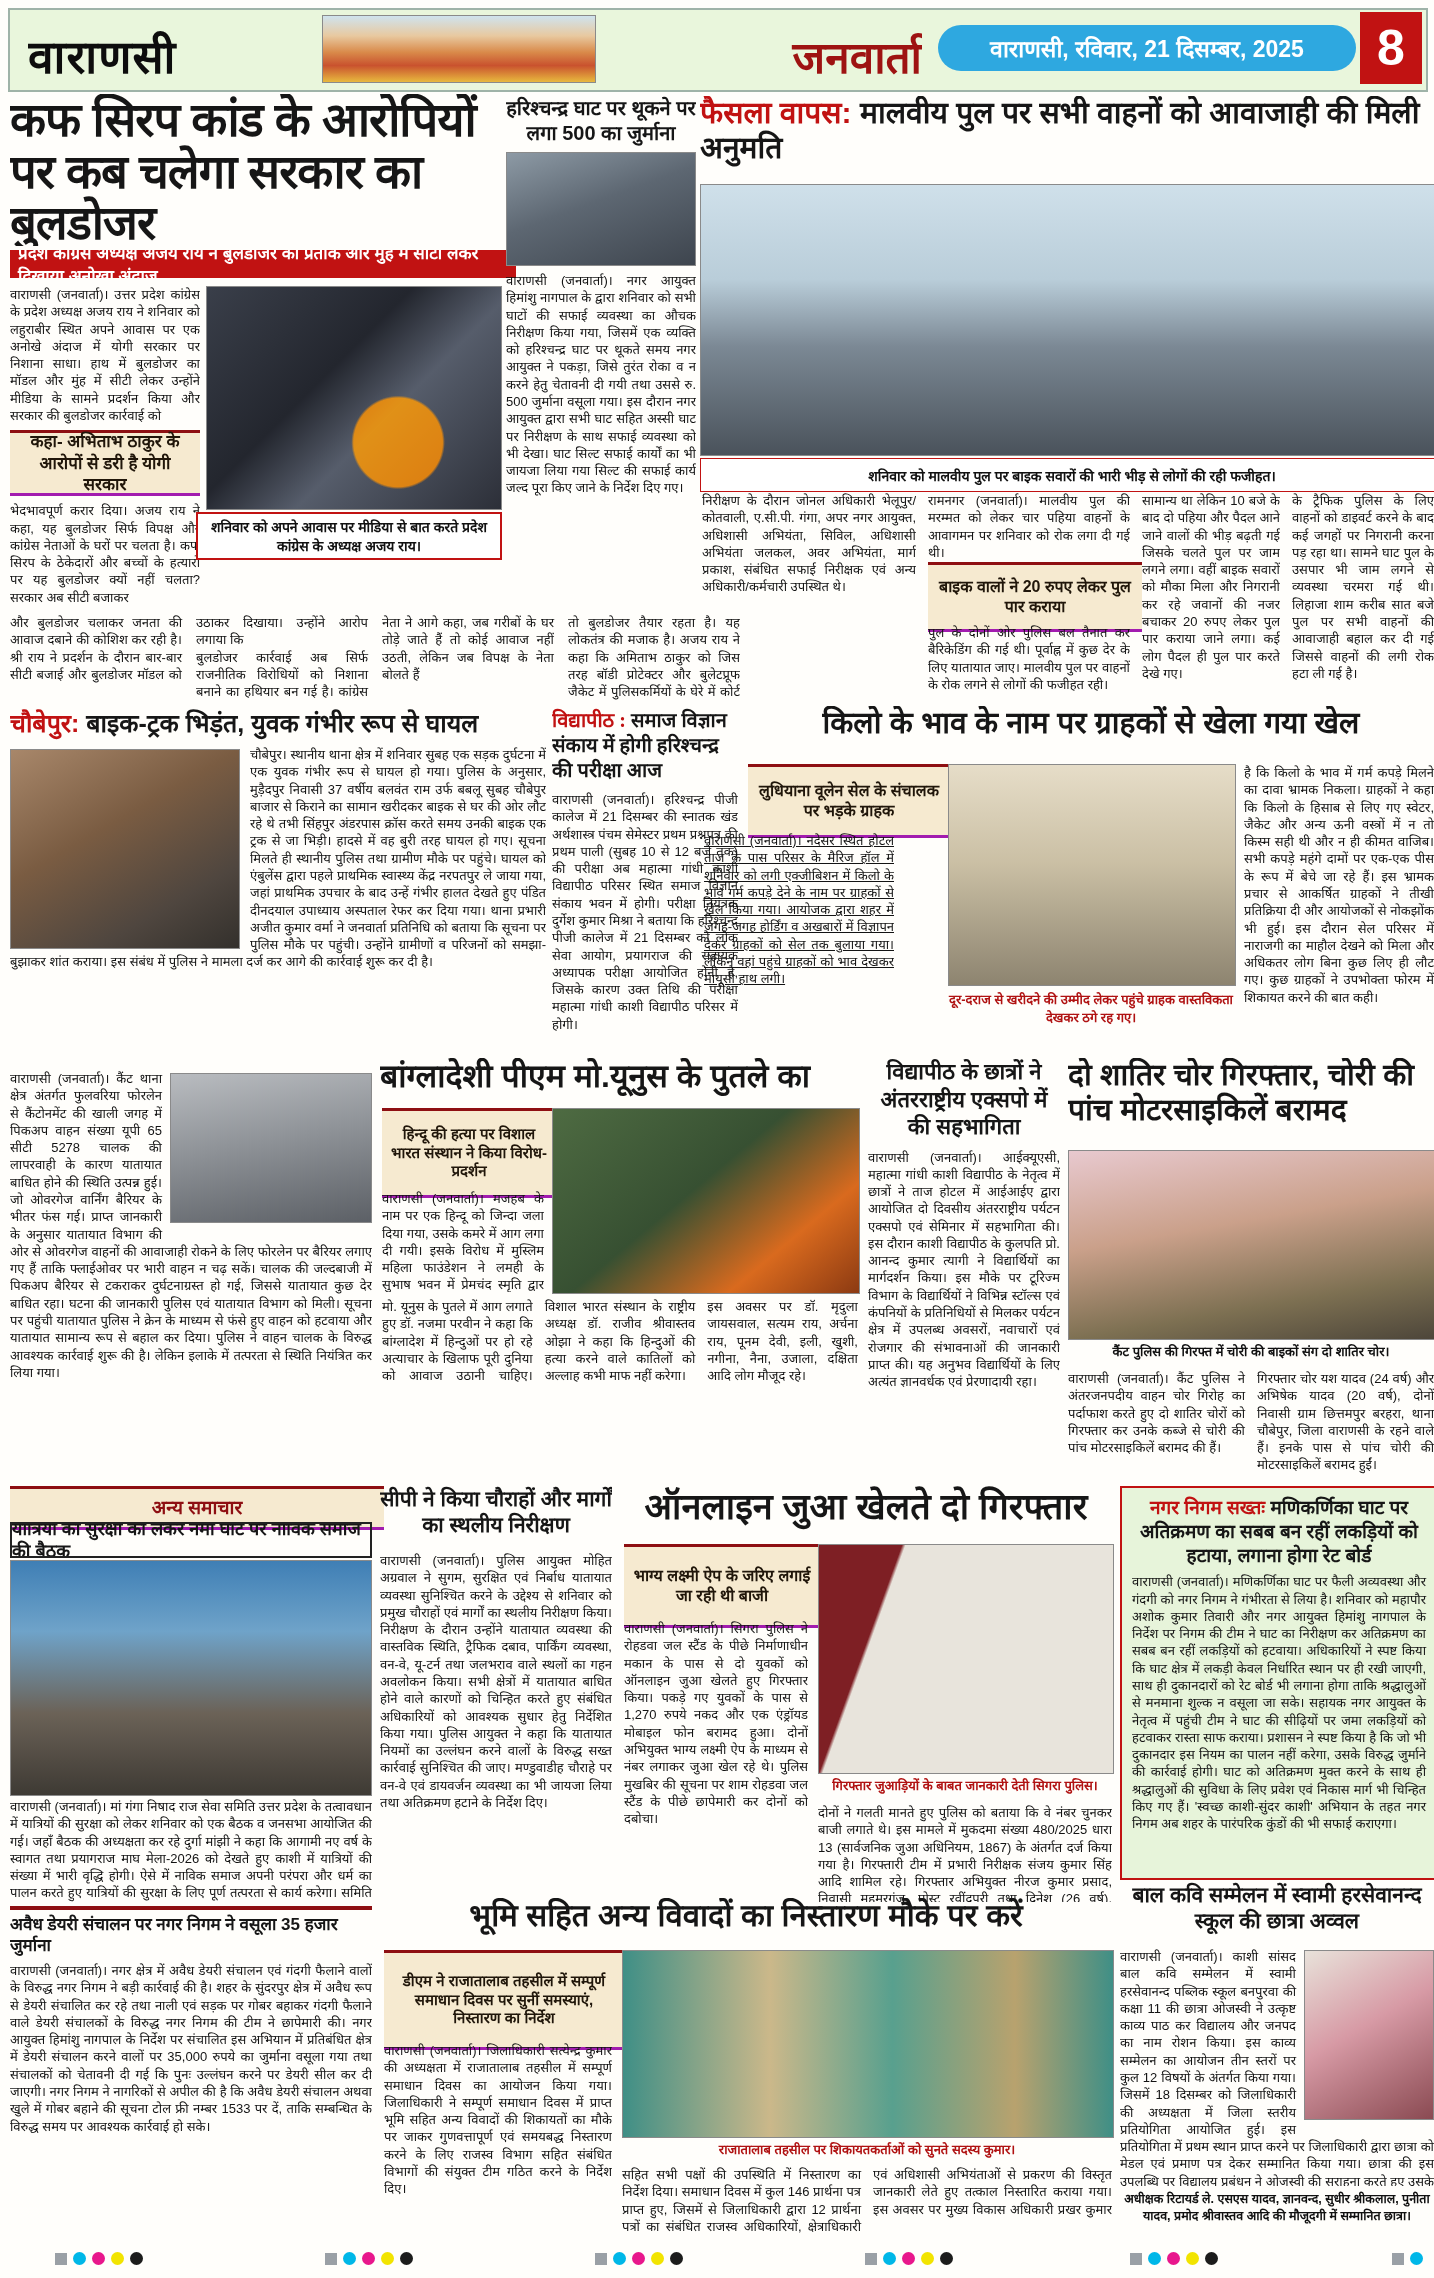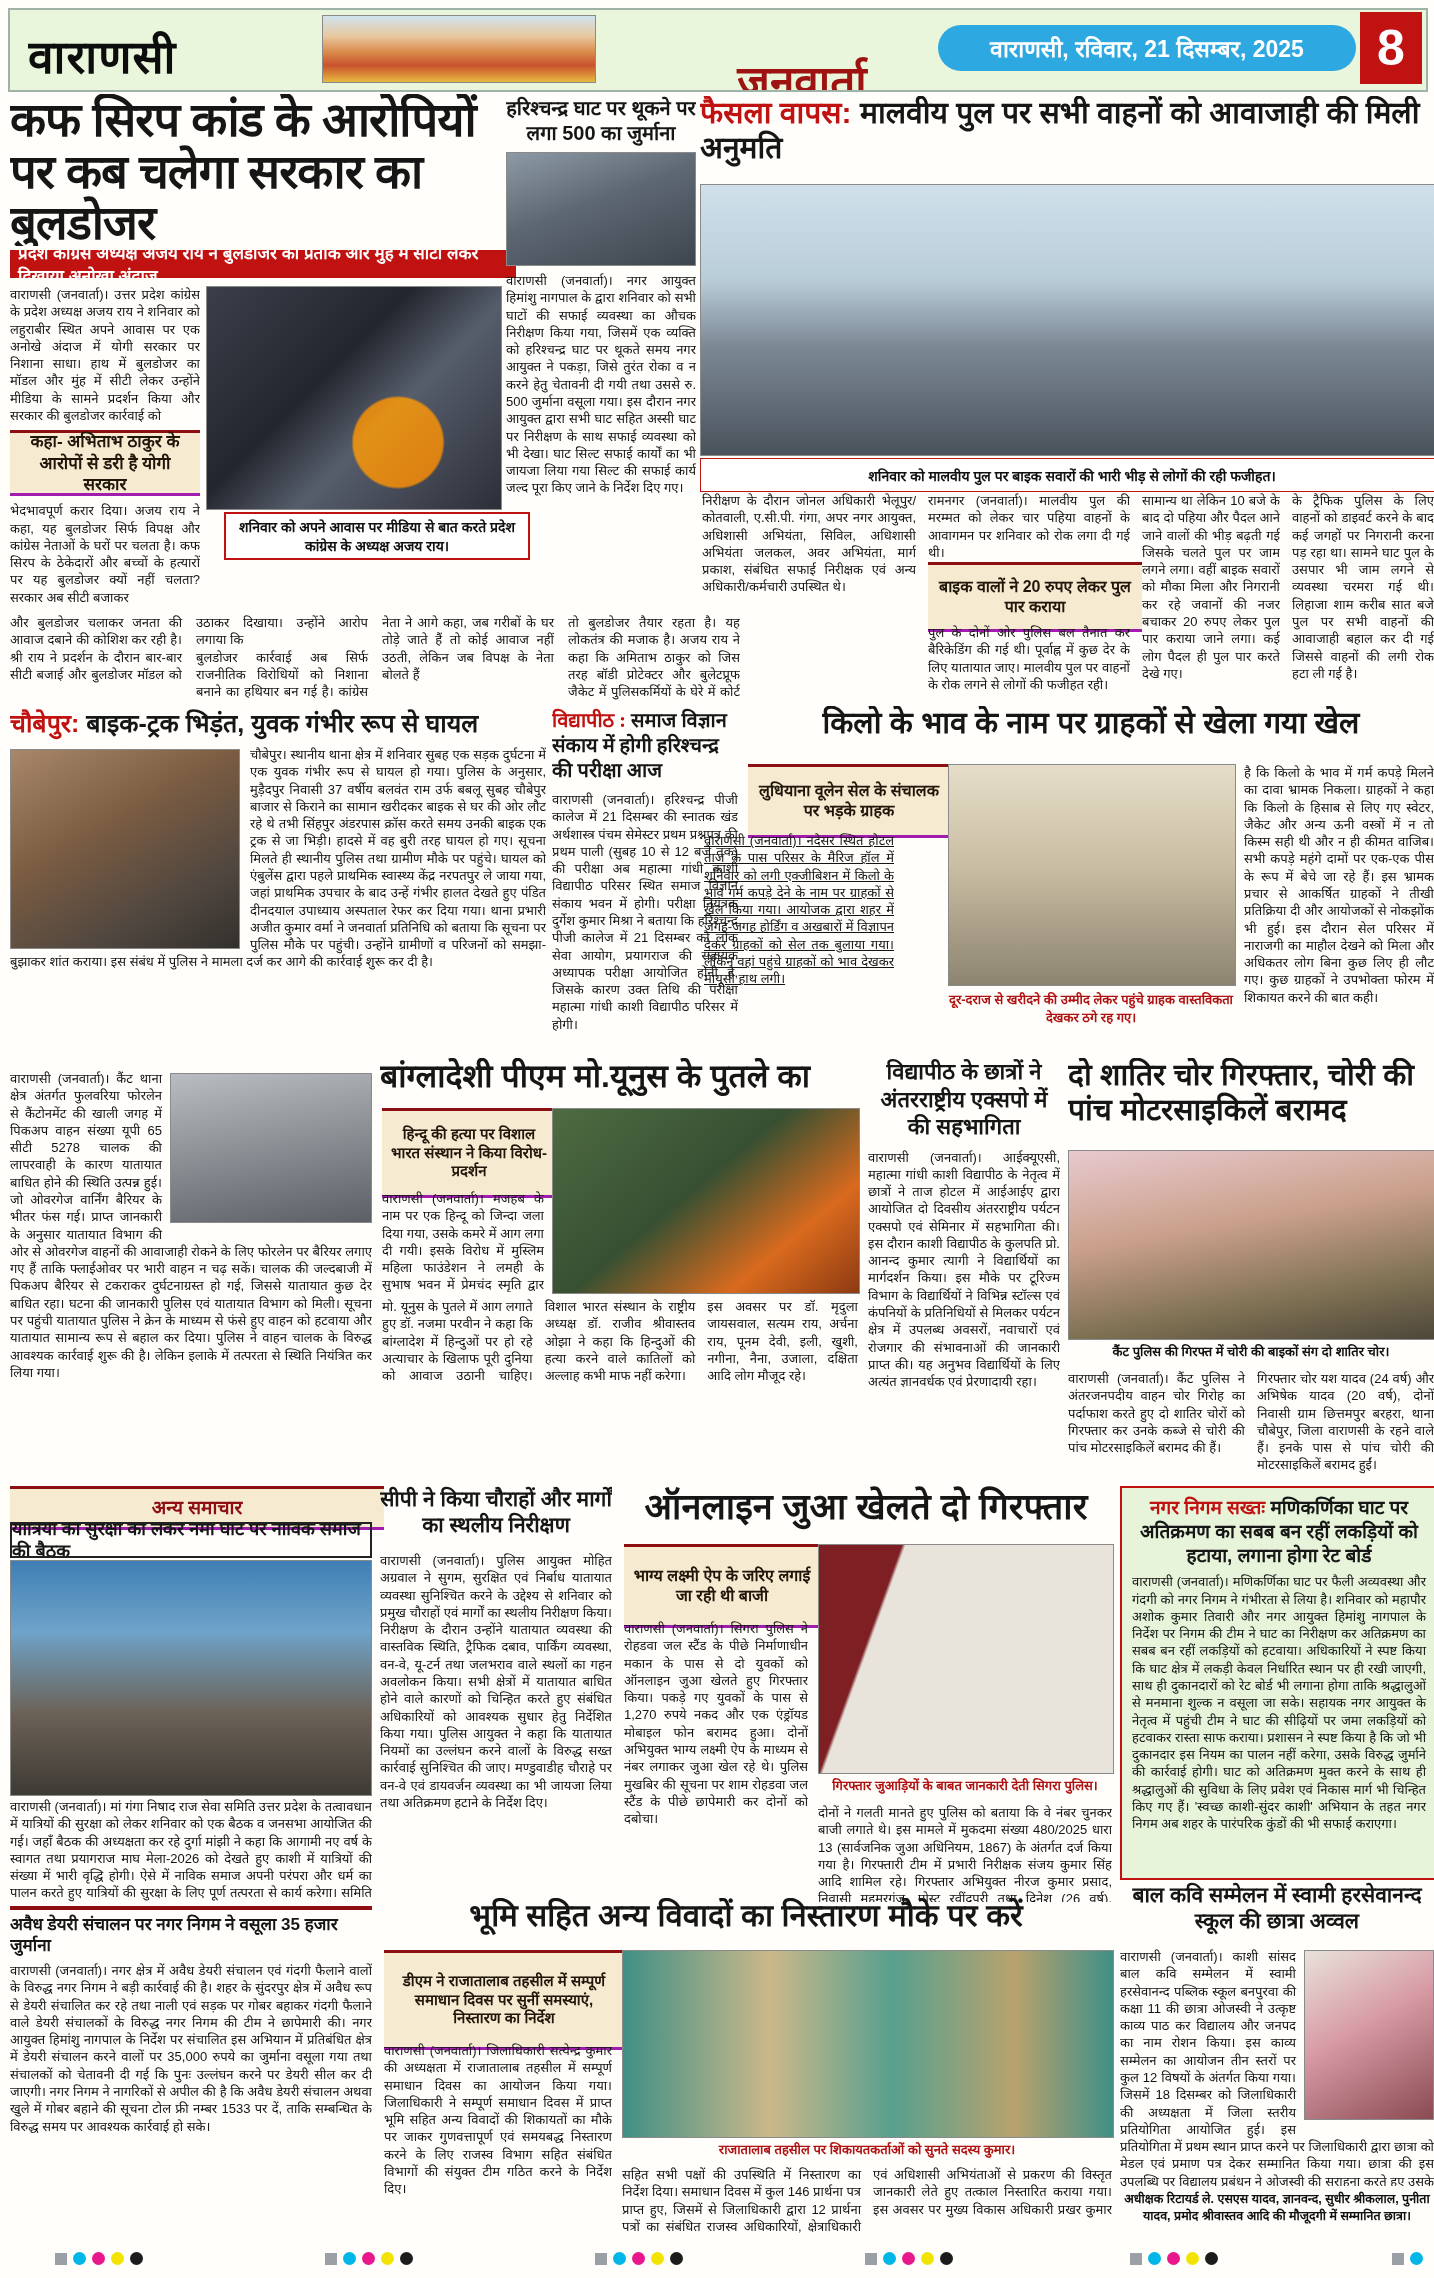--- a/index.html
+++ b/index.html
@@ -59,34 +59,34 @@
   .c{background:#00b7e8;} .m{background:#e8178c;} .y{background:#f2e400;} .k{background:#1c1c1c;}
 </style>
 </head>
 <body>
 
 <div class="page">
 
   <div class="abs hdr" style="left:8px;top:8px;width:1416px;height:80px;">
     <div class="abs hdr-edition" style="left:18px;top:14px;width:280px;height:56px;">वाराणसी</div>
     <div class="abs ph ph-ghat" style="left:312px;top:5px;width:272px;height:66px;"></div>
-    <div class="abs hdr-mast" style="left:672px;top:16px;width:240px;height:54px;text-align:center;margin-top:24px;">जनवार्ता</div>
+    <div class="abs hdr-mast" style="left:672px;top:16px;width:240px;height:54px;text-align:right;">जनवार्ता</div>
     <div class="abs hdr-pill" style="left:928px;top:15px;width:418px;height:46px;">वाराणसी, रविवार, 21 दिसम्बर, 2025</div>
     <div class="abs hdr-page" style="left:1350px;top:2px;width:62px;height:72px;">8</div>
   </div>
 
   <div class="abs deck" style="left:10px;top:250px;width:490px;height:28px;">प्रदेश कांग्रेस अध्यक्ष अजय राय ने बुलडोजर का प्रतीक और मुंह में सीटी लेकर दिखाया अनोखा अंदाज</div>
   <div class="abs h-xl" style="left:10px;top:94px;width:492px;height:152px;">कफ सिरप कांड के आरोपियों पर कब चलेगा सरकार का बुलडोजर</div>
   <div class="abs" style="left:10px;top:286px;width:190px;height:322px;">
     <div class="body">वाराणसी (जनवार्ता)। उत्तर प्रदेश कांग्रेस के प्रदेश अध्यक्ष अजय राय ने शनिवार को लहुराबीर स्थित अपने आवास पर एक अनोखे अंदाज में योगी सरकार पर निशाना साधा। हाथ में बुलडोजर का मॉडल और मुंह में सीटी लेकर उन्होंने मीडिया के सामने प्रदर्शन किया और सरकार की बुलडोजर कार्रवाई को</div>
     <div class="boxhead" style="margin:6px 0;height:52px;">कहा- अभिताभ ठाकुर के आरोपों से डरी है योगी सरकार</div>
     <div class="body">भेदभावपूर्ण करार दिया। अजय राय ने कहा, यह बुलडोजर सिर्फ विपक्ष और कांग्रेस नेताओं के घरों पर चलता है। कफ सिरप के ठेकेदारों और बच्चों के हत्यारों पर यह बुलडोजर क्यों नहीं चलता? सरकार अब सीटी बजाकर</div>
   </div>
   <div class="abs ph ph-press" style="left:206px;top:286px;width:294px;height:222px;"></div>
-  <div class="abs caption" style="left:224px;top:512px;width:294px;height:40px;text-align:center;">शनिवार को अपने आवास पर मीडिया से बात करते प्रदेश कांग्रेस के अध्यक्ष अजय राय।</div>
+  <div class="abs caption" style="left:196px;top:512px;width:294px;height:40px;text-align:center;">शनिवार को अपने आवास पर मीडिया से बात करते प्रदेश कांग्रेस के अध्यक्ष अजय राय।</div>
   <div class="abs cols4" style="left:10px;top:614px;width:730px;height:90px;">
     <div class="body">और बुलडोजर चलाकर जनता की आवाज दबाने की कोशिश कर रही है। श्री राय ने प्रदर्शन के दौरान बार-बार सीटी बजाई और बुलडोजर मॉडल को उठाकर दिखाया। उन्होंने आरोप लगाया कि</div>
     <div class="body">बुलडोजर कार्रवाई अब सिर्फ राजनीतिक विरोधियों को निशाना बनाने का हथियार बन गई है। कांग्रेस नेता ने आगे कहा, जब गरीबों के घर तोड़े जाते हैं तो कोई आवाज नहीं उठती, लेकिन जब विपक्ष के नेता बोलते हैं</div>
     <div class="body">तो बुलडोजर तैयार रहता है। यह लोकतंत्र की मजाक है। अजय राय ने कहा कि अमिताभ ठाकुर को जिस तरह बॉडी प्रोटेक्टर और बुलेटप्रूफ जैकेट में पुलिसकर्मियों के घेरे में कोर्ट लाया गया, वह बताता है कि भाजपा सरकार कितनी</div>
 
   </div>
 
   <div class="abs" style="left:506px;top:96px;width:190px;height:510px;">
     <div class="h-sm" style="text-align:center;">हरिश्चन्द्र घाट पर थूकने पर लगा 500 का जुर्माना</div>
     <div class="ph ph-spit" style="width:188px;height:112px;margin:6px 0;"></div>

